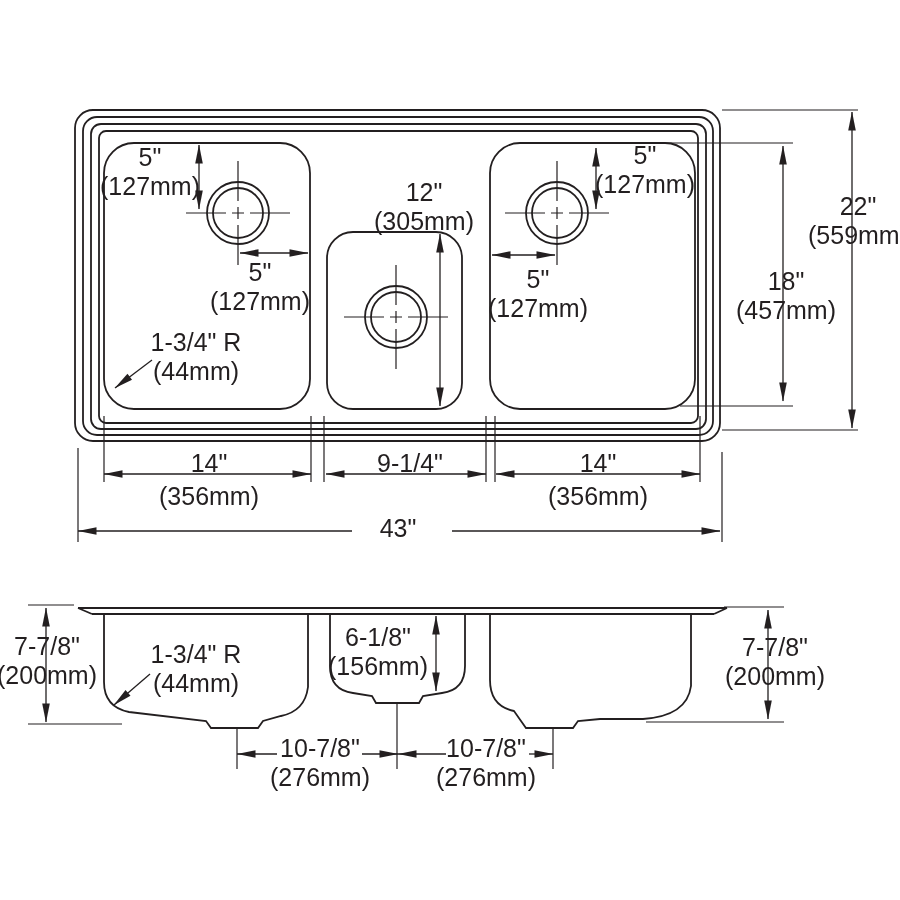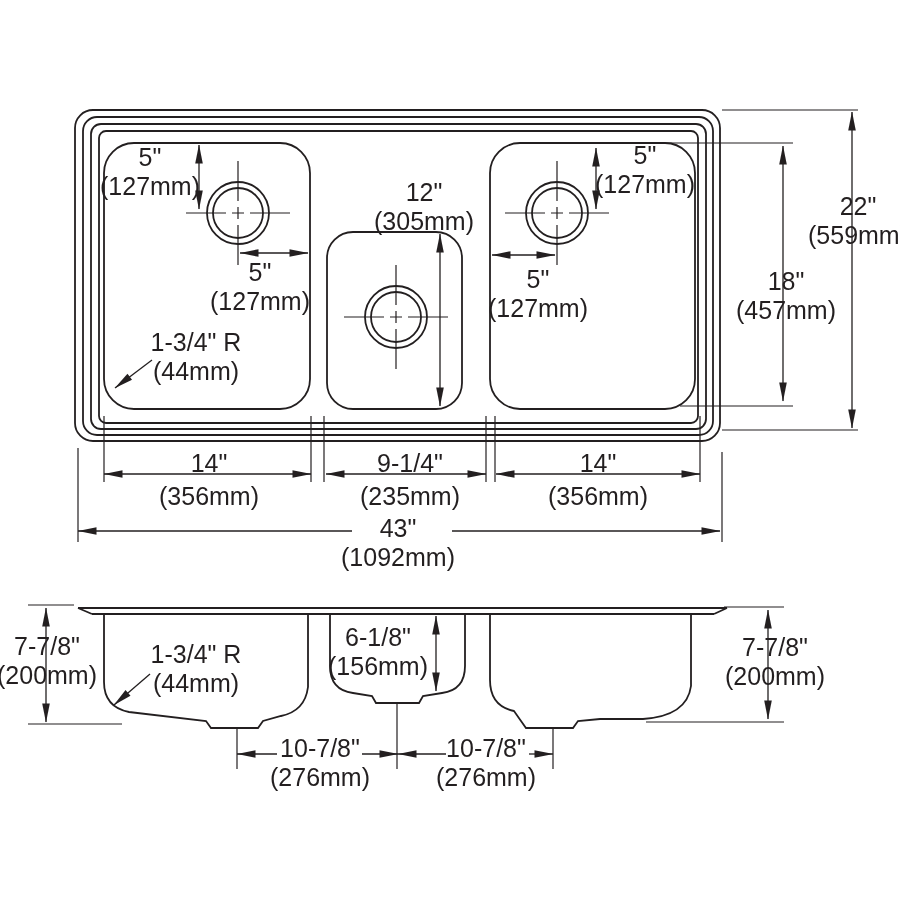--- a/index.html
+++ b/index.html
@@ -164,29 +164,27 @@
   <div class="dim-label" style="left:858px;top:192px;">
     <span>22"</span>
     <span>(559mm)</span>
   </div>
   <div class="dim-label wide" style="left:209px;top:447px;">
     <span>14"</span>
     <span>(356mm)</span>
   </div>
   <div class="dim-label wide" style="left:410px;top:447px;">
     <span>9-1/4"</span>
-    <span>(235mm)</span>
   </div>
   <div class="dim-label wide" style="left:598px;top:447px;">
     <span>14"</span>
     <span>(356mm)</span>
   </div>
   <div class="dim-label" style="left:398px;top:514px;">
     <span>43"</span>
-    <span>(1092mm)</span>
   </div>
 
   <div class="dim-label" style="left:47px;top:632px;">
     <span>7-7/8"</span>
     <span>(200mm)</span>
   </div>
   <div class="dim-label" style="left:196px;top:640px;">
     <span>1-3/4" R</span>
     <span>(44mm)</span>
   </div>

